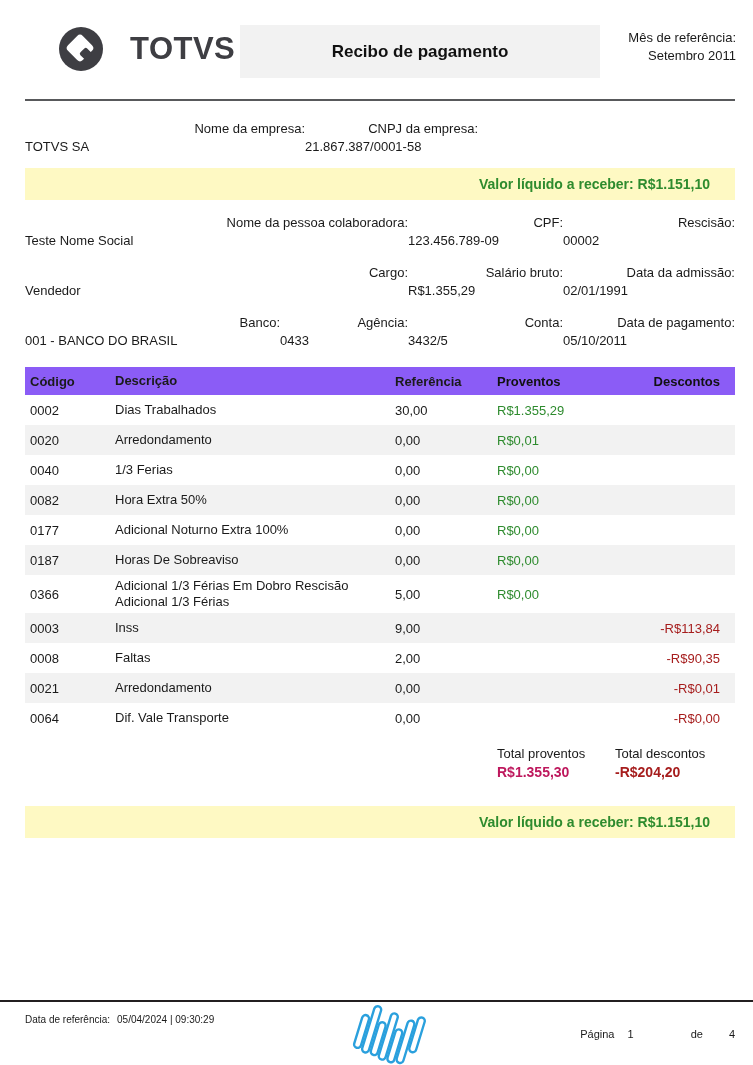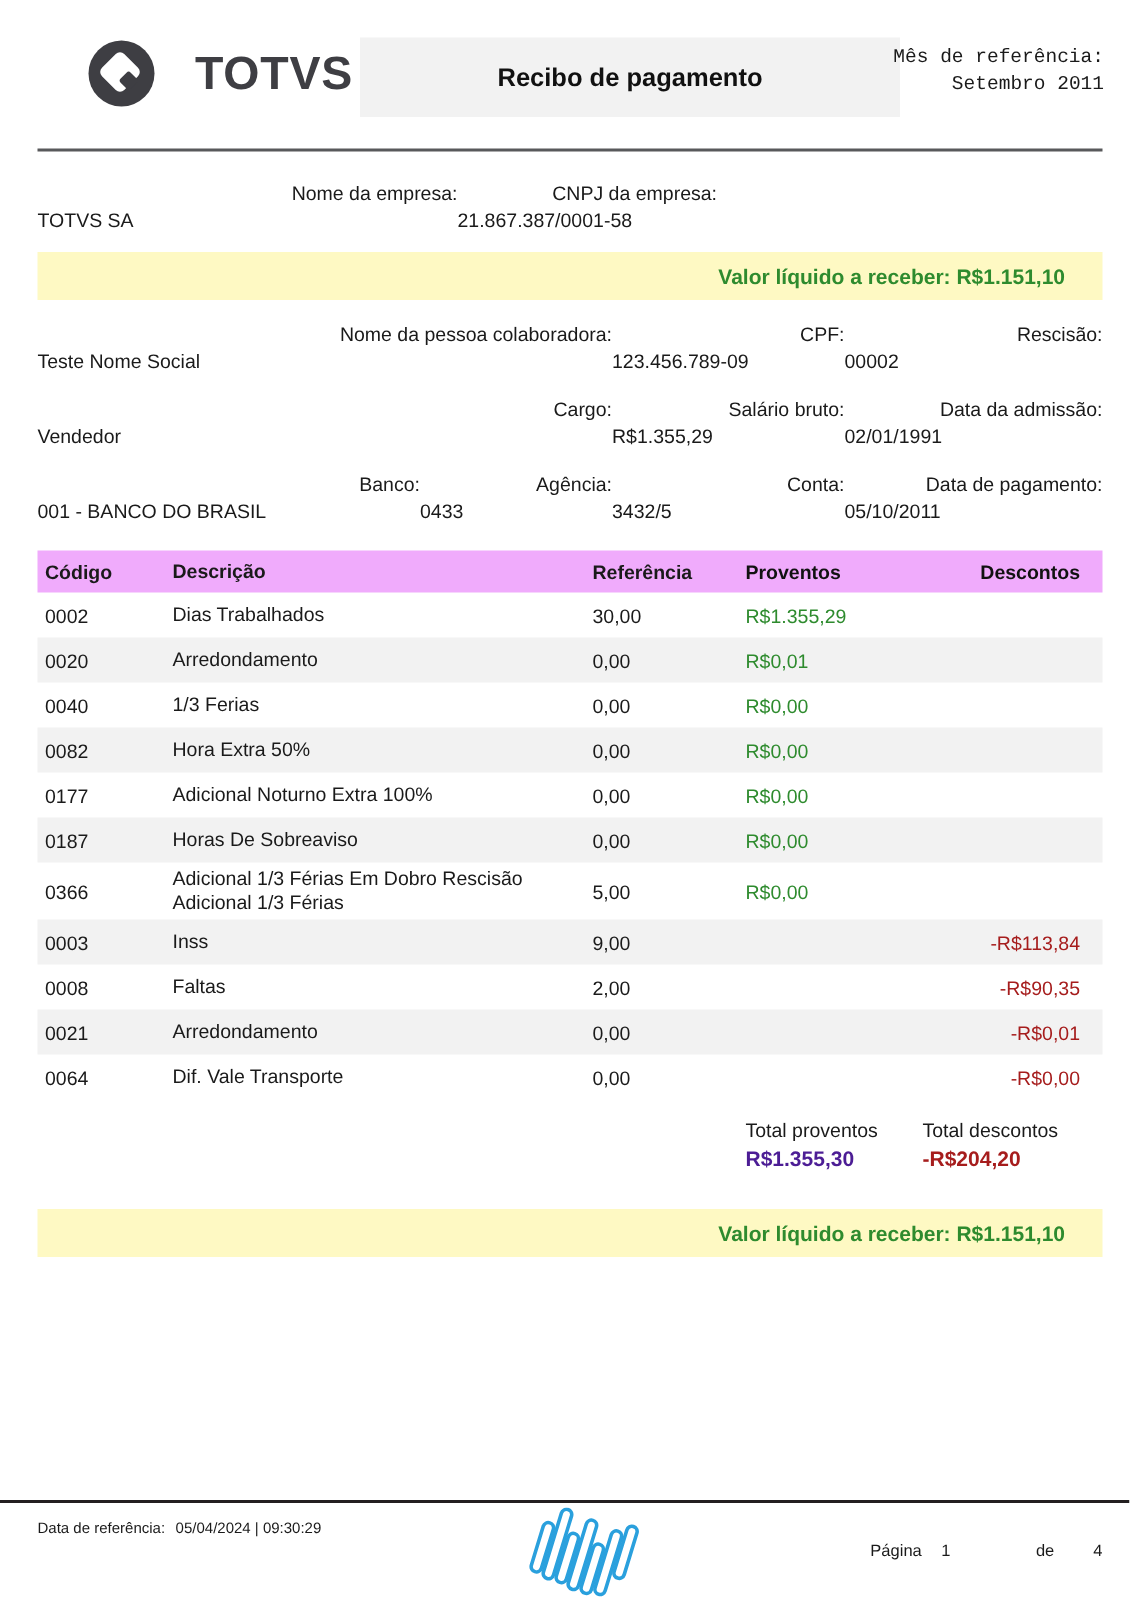--- a/index.html
+++ b/index.html
@@ -14,59 +14,59 @@
   }
   
   .header { position:relative; height:96px; }
   .logo { position:absolute; left:58px; top:26px; display:flex; align-items:center; gap:26px; }
   .logo-text { font-size:31px; font-weight:800; color:#3e3e43; letter-spacing:0.5px; }
   .title-box {
     position:absolute; left:240px; top:25px; width:360px; height:53px;
     background:#f2f2f2; display:flex; align-items:center; justify-content:center;
   }
   .title-box .title { font-size:17px; font-weight:bold; color:#111; }
-  .month-ref { position:absolute; right:17px; top:29px; text-align:right; line-height:18px; font-size:13px;font-family:Liberation Mono, monospace; }
+  .month-ref { position:absolute; right:17px; top:29px; text-align:right; line-height:18px; font-size:13px; }
   .rule-dark { margin:3px 18px 0 25px; height:2px; background:#58595b; }
   
   .cell .lbl { line-height:18px;text-align:right; }
   .cell .val { line-height:18px; }
   
   .company { display:grid; grid-template-columns:280px 173px 1fr; margin:19px 18px 0 25px; }
   
   .bar {
     margin:12px 18px 0 25px; height:32px; background:#fef9c3;
     display:flex; align-items:center; justify-content:flex-end; padding-right:25px;
   }
   .bar .bar-text { color:#2e8b2e; font-weight:bold; font-size:14px; }
   
   .emp-row { margin:14px 18px 0 25px; display:grid; }
   .emp-a { grid-template-columns:383px 155px 1fr; }
   .emp-b { grid-template-columns:255px 128px 155px 1fr; }
   
   .paytable { margin:17px 18px 0 25px; }
   .pt-head {
     display:grid; grid-template-columns:90px 280px 102px 133px 1fr;
-    background:#f0abfc; height:28px; align-items:center; font-weight:bold;
+    background:#8b5cf6; height:28px; align-items:center; font-weight:bold;
   }
   .pt-row {
     display:grid; grid-template-columns:90px 280px 102px 133px 1fr;
     min-height:30px; align-items:center;
   }
   .pt-row.alt { background:#f2f2f2; }
   .c-code { padding-left:5px; }
   .c-desc { white-space:pre-line; line-height:16px; padding:3px 6px 3px 0; }
   .c-prov { color:#2e8b2e; }
   .c-disc { text-align:right; padding-right:15px; color:#a61d1d; }
   .pt-head .c-disc { color:#111; }
   
   .totals { margin:12px 18px 0 25px; display:grid; grid-template-columns:472px 118px 1fr; }
   .tot-block { line-height:18px; }
   .tot-block .tlabel { font-size:13px; }
   .tot-block .tvalue { font-weight:bold; font-size:14px; }
-  .tv-green { color:#4c1d95; }
+  .tv-green { color:#be185d; }
   .tv-red { color:#a61d1d; }
   .bar-bottom { margin-top:25px; }
   
   .footer { position:absolute; left:0; right:0; bottom:0; height:65px; }
   .footer-rule { height:2px; background:#231f20; }
   .footer-row { position:relative; height:63px; display:flex; align-items:center; }
   .ref-date { position:absolute; left:25px; top:12px; font-size:10px; }
   .ref-date .rd-val { margin-left:7px; }
   .watermark { position:absolute; left:347px; top:3px; }
   .pagination { position:absolute; right:18px; top:26px; font-size:11px; display:flex; align-items:baseline; }

